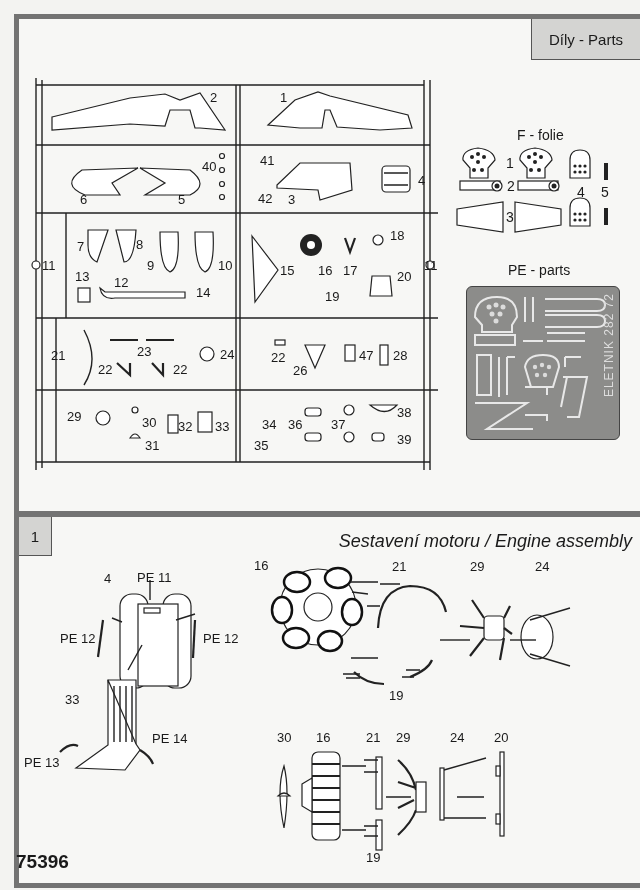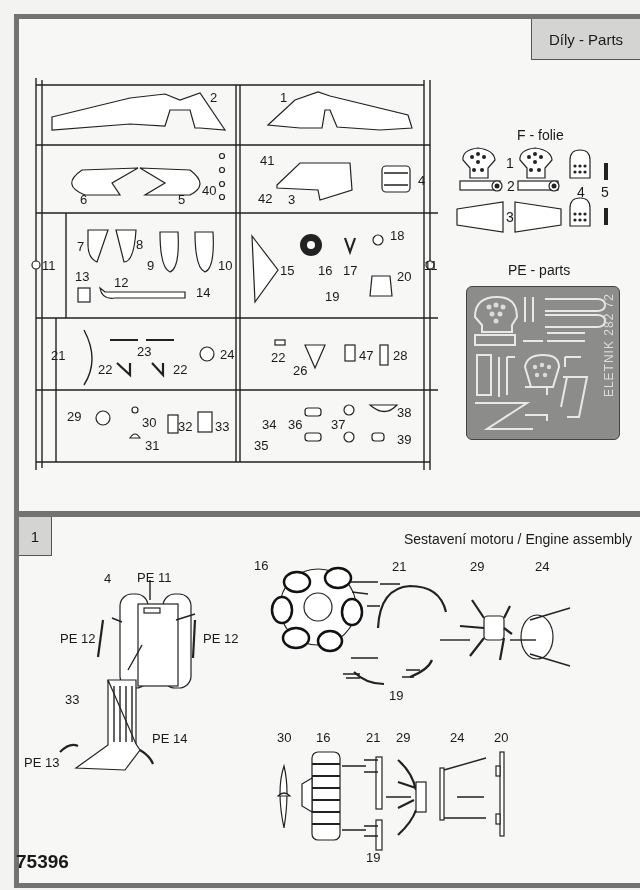--- a/index.html
+++ b/index.html
@@ -3,21 +3,21 @@
 <meta charset="utf-8">
 <style>
   html,body{margin:0;padding:0;}
   body{width:640px;height:890px;background:#f3f3f1;position:relative;overflow:hidden;font-family:"Liberation Sans",sans-serif;color:#1a1a1a;}
   .panel{position:absolute;border:5px solid #737373;background:#f7f7f5;}
   #parts-panel{left:14px;top:14px;width:621px;height:492px;}
   #assembly-panel{left:14px;top:512px;width:621px;height:366px;}
   .tab-box{position:absolute;background:#d4d4d2;border-left:1px solid #555;border-bottom:1px solid #555;font-size:15px;display:flex;align-items:center;justify-content:center;}
   #parts-tab{right:0;top:0;width:108px;height:40px;}
   #step-box{left:0;top:0;width:32px;height:38px;border-left:none;border-right:1px solid #555;font-size:15px;}
-  #step-title{position:absolute;right:8px;top:14px;font-size:14px;}
+  #step-title{position:absolute;right:8px;top:14px;font-size:18px;font-style:italic;}
   .lbl{position:absolute;font-size:13px;line-height:13px;white-space:nowrap;}
   svg{position:absolute;left:0;top:0;overflow:visible;}
   .st{fill:none;stroke:#222;stroke-width:1.4;}
   .st2{fill:none;stroke:#222;stroke-width:2.2;}
   .fl{fill:#fff;stroke:#222;stroke-width:1.2;}
   .dk{fill:#222;}
   #catalog-number{position:absolute;left:16px;top:851px;font-size:19px;font-weight:bold;}
   #pe-fret{position:absolute;left:466px;top:286px;width:152px;height:152px;background:#8c8c8a;border-radius:6px;border:1px solid #444;}
   #pe-fret .pe-text{position:absolute;right:3px;top:6px;writing-mode:vertical-rl;transform:rotate(180deg);font-size:12px;color:#ddd;letter-spacing:1px;}
 </style>
@@ -102,21 +102,21 @@
   <rect class="fl" x="372" y="433" width="12" height="8" rx="3"></rect>
 
   <circle class="fl" cx="36" cy="265" r="4"></circle>
   <circle class="fl" cx="430" cy="265" r="4"></circle>
 </svg>
 
 <div class="lbl" style="left:210px;top:91px">2</div>
 <div class="lbl" style="left:280px;top:91px">1</div>
 <div class="lbl" style="left:80px;top:193px">6</div>
 <div class="lbl" style="left:178px;top:193px">5</div>
-<div class="lbl" style="left:202px;top:184px">40</div>
+<div class="lbl" style="left:202px;top:160px">40</div>
 <div class="lbl" style="left:260px;top:154px">41</div>
 <div class="lbl" style="left:258px;top:192px">42</div>
 <div class="lbl" style="left:288px;top:193px">3</div>
 <div class="lbl" style="left:418px;top:174px">4</div>
 <div class="lbl" style="left:77px;top:240px">7</div>
 <div class="lbl" style="left:136px;top:238px">8</div>
 <div class="lbl" style="left:147px;top:259px">9</div>
 <div class="lbl" style="left:218px;top:259px">10</div>
 <div class="lbl" style="left:42px;top:259px">11</div>
 <div class="lbl" style="left:424px;top:259px">11</div>

